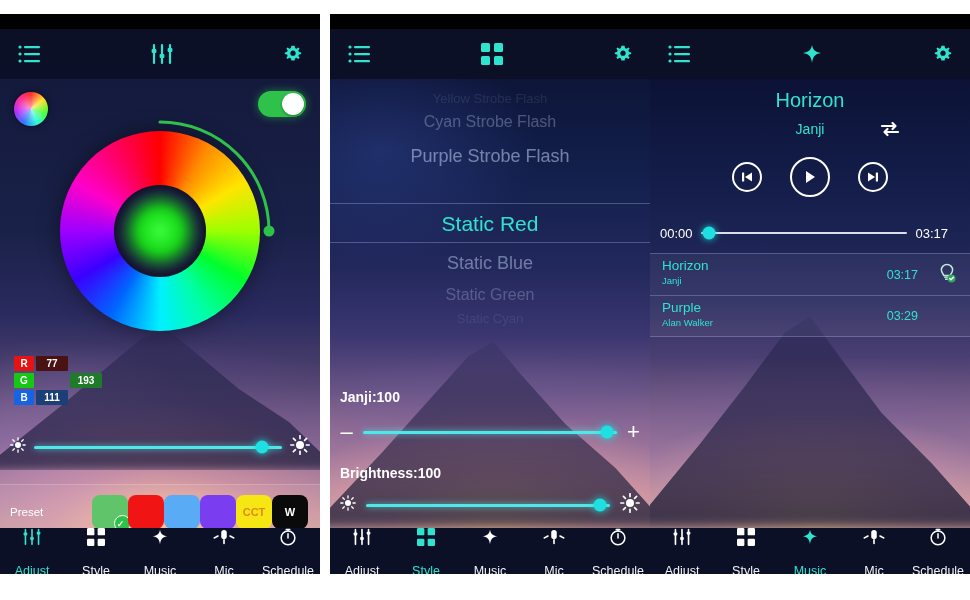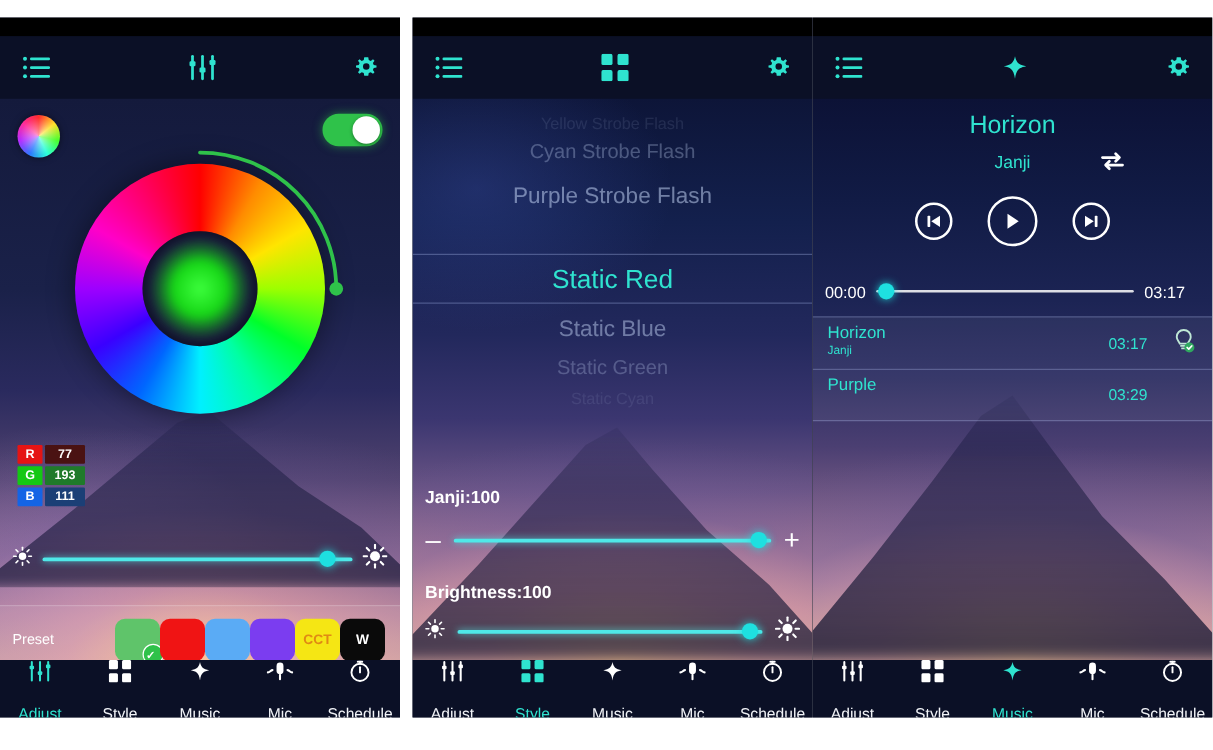--- a/index.html
+++ b/index.html
@@ -110,21 +110,21 @@
     display: flex; align-items: center; justify-content: center; border-radius: 1px;
   }
   .rgb-key.r { background: #e51414; }
   .rgb-key.g { background: #14c814; }
   .rgb-key.b { background: #1464e5; }
   .rgb-val {
     width: 32px; height: 15px; font-size: 10px; font-weight: bold; color: #fff;
     display: flex; align-items: center; justify-content: center; border-radius: 1px;
   }
   .rgb-val.r { background: #4a1212; }
-  .rgb-val.g { background: #1f7a2a; }
+  .rgb-val.g { background: #1f7a2a; margin-left: 34px; }
   .rgb-val.b { background: #1b3f76; }
 
   .bright-slider {
     position: absolute; left: 10px; right: 10px; top: 355px; height: 26px;
     display: flex; align-items: center; gap: 8px;
   }
   .track { position: relative; flex: 1; height: 3px; background: #4fe8e8; border-radius: 2px; box-shadow: 0 0 6px rgba(79,232,232,0.8); }
   .track .thumb { position: absolute; top: 50%; width: 13px; height: 13px; border-radius: 50%; background: #1ee0e0; transform: translate(-50%,-50%); box-shadow: 0 0 8px rgba(30,224,224,0.9); }
 
   .preset-block {
@@ -643,20 +643,21 @@
             <span class="pl-bulb"><svg width="18" height="20" viewBox="0 0 18 20" fill="none" stroke="#bfe8d6" stroke-width="1.5">
                 <path d="M9 1.5 C5.7 1.5 3.4 4 3.4 7 C3.4 9.4 5.2 10.8 5.8 12.4 L12.2 12.4 C12.8 10.8 14.6 9.4 14.6 7 C14.6 4 12.3 1.5 9 1.5 Z"></path>
                 <path d="M6.2 14.2 L11.8 14.2"></path>
                 <path d="M7 16.2 L11 16.2"></path>
                 <circle cx="13.5" cy="15.5" r="4" fill="#2fa85f" stroke="none"></circle>
                 <path d="M11.7 15.5 L13 16.8 L15.4 14.3" stroke="#ffffff" stroke-width="1.4" stroke-linecap="round" stroke-linejoin="round" fill="none"></path>
               </svg></span>
           </div>
           <div class="pl-row">
             <div class="pl-name">Purple</div>
+            <div class="pl-artist">Alan Walker</div>
             <div class="pl-dur">03:29</div>
           </div>
         </div>
     </div>
 
     <div class="navbar" id="nav-3">
         <div class="navitem">
           <span>
             <svg width="20" height="18" viewBox="0 0 24 22" fill="none" stroke="currentColor" stroke-width="2" stroke-linecap="round">
               <line x1="4" y1="2" x2="4" y2="20"></line>

